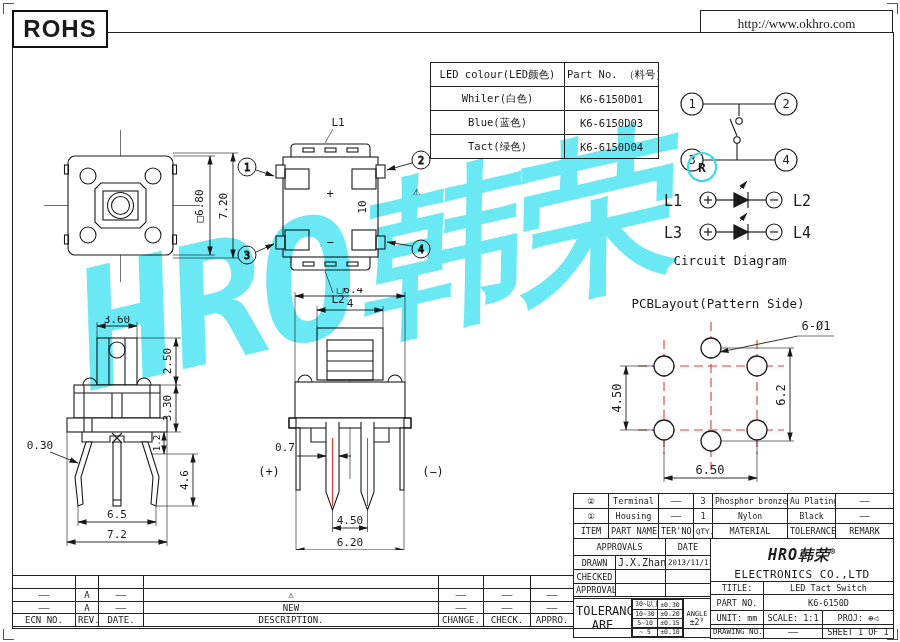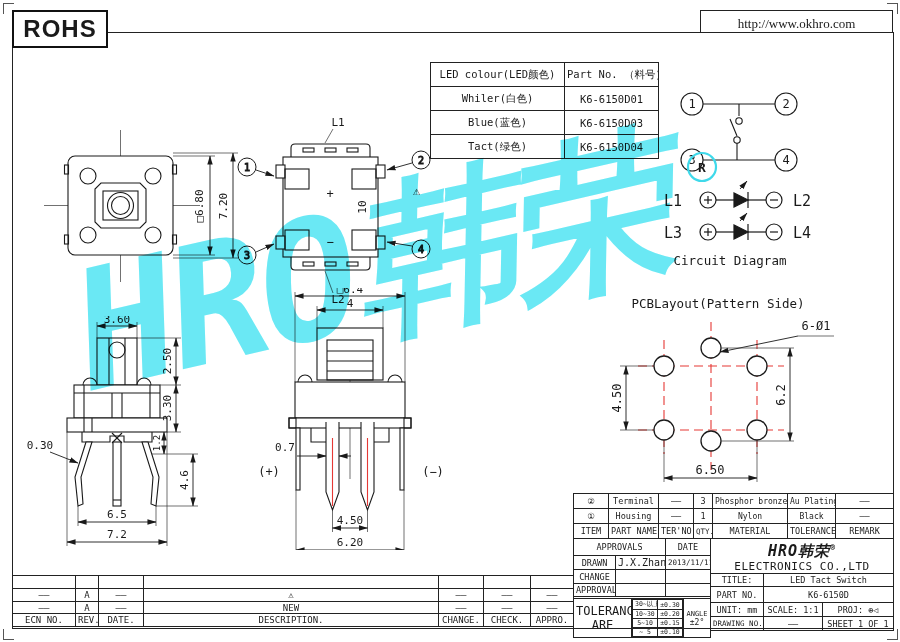--- a/index.html
+++ b/index.html
@@ -21,21 +21,21 @@
       font-family:"DejaVu Sans Mono",monospace;font-weight:normal;overflow:hidden;white-space:nowrap;}
   .led-table td,.led-table th{font-size:10.5px;height:23px;}
   .rev-table td{font-size:9px;}
   .parts-table td{font-size:8.5px;height:14px;}
   .appr-table td{font-size:8.5px;}
   .tol-strip td{font-size:7.5px;}
   .mini-tol{border-collapse:collapse;table-layout:fixed;width:100%;height:100%;}
   .mini-tol td{border:1px solid #222;font-size:6.5px;height:7px;padding:0;margin-top:27px;}
   .right-block td{font-size:8.5px;}
   .logo-cell{border:1px solid #222;}
-  .hro-logo{font-style:italic;font-weight:bold;font-size:15px;letter-spacing:1px;line-height:17px;}
+  .hro-logo{font-style:italic;font-weight:bold;font-size:15px;letter-spacing:1px;line-height:25px;}
   .hro-co{font-size:11px;line-height:13px;letter-spacing:0.5px;}
   .big-val{font-size:12px;}
   svg text{font-family:"DejaVu Sans Mono",monospace;fill:#1a1a1a;}
   svg .ln{stroke:#1a1a1a;fill:none;}
   svg .fw{fill:#fff;stroke:#1a1a1a;}
   svg .dim{stroke:#1a1a1a;fill:none;stroke-width:0.9;}
   svg .thin{stroke:#333;fill:none;stroke-width:0.7;}
   svg .red{stroke:#e53935;fill:none;}
   .watermark{font-style:italic;font-weight:bold;font-size:165px;line-height:165px;color:#44e3f2;
              opacity:0.8;mix-blend-mode:multiply;transform:rotate(-13deg);transform-origin:left top;
@@ -463,21 +463,21 @@
         <tr style="height:17px">
       <td colspan="2">APPROVALS</td>
       <td>DATE</td>
     </tr>
     <tr style="height:14px">
       <td>DRAWN</td>
       <td style="font-size:10px">J.X.Zhang</td>
       <td style="font-size:7.5px">2013/11/11</td>
     </tr>
     <tr style="height:14px">
-      <td>CHANGE</td>
+      <td>CHECKED</td>
       <td></td>
       <td></td>
     </tr>
     <tr style="height:13px">
       <td>APPROVALS</td>
       <td></td>
       <td></td>
     </tr>
   </tbody>
     </table>

